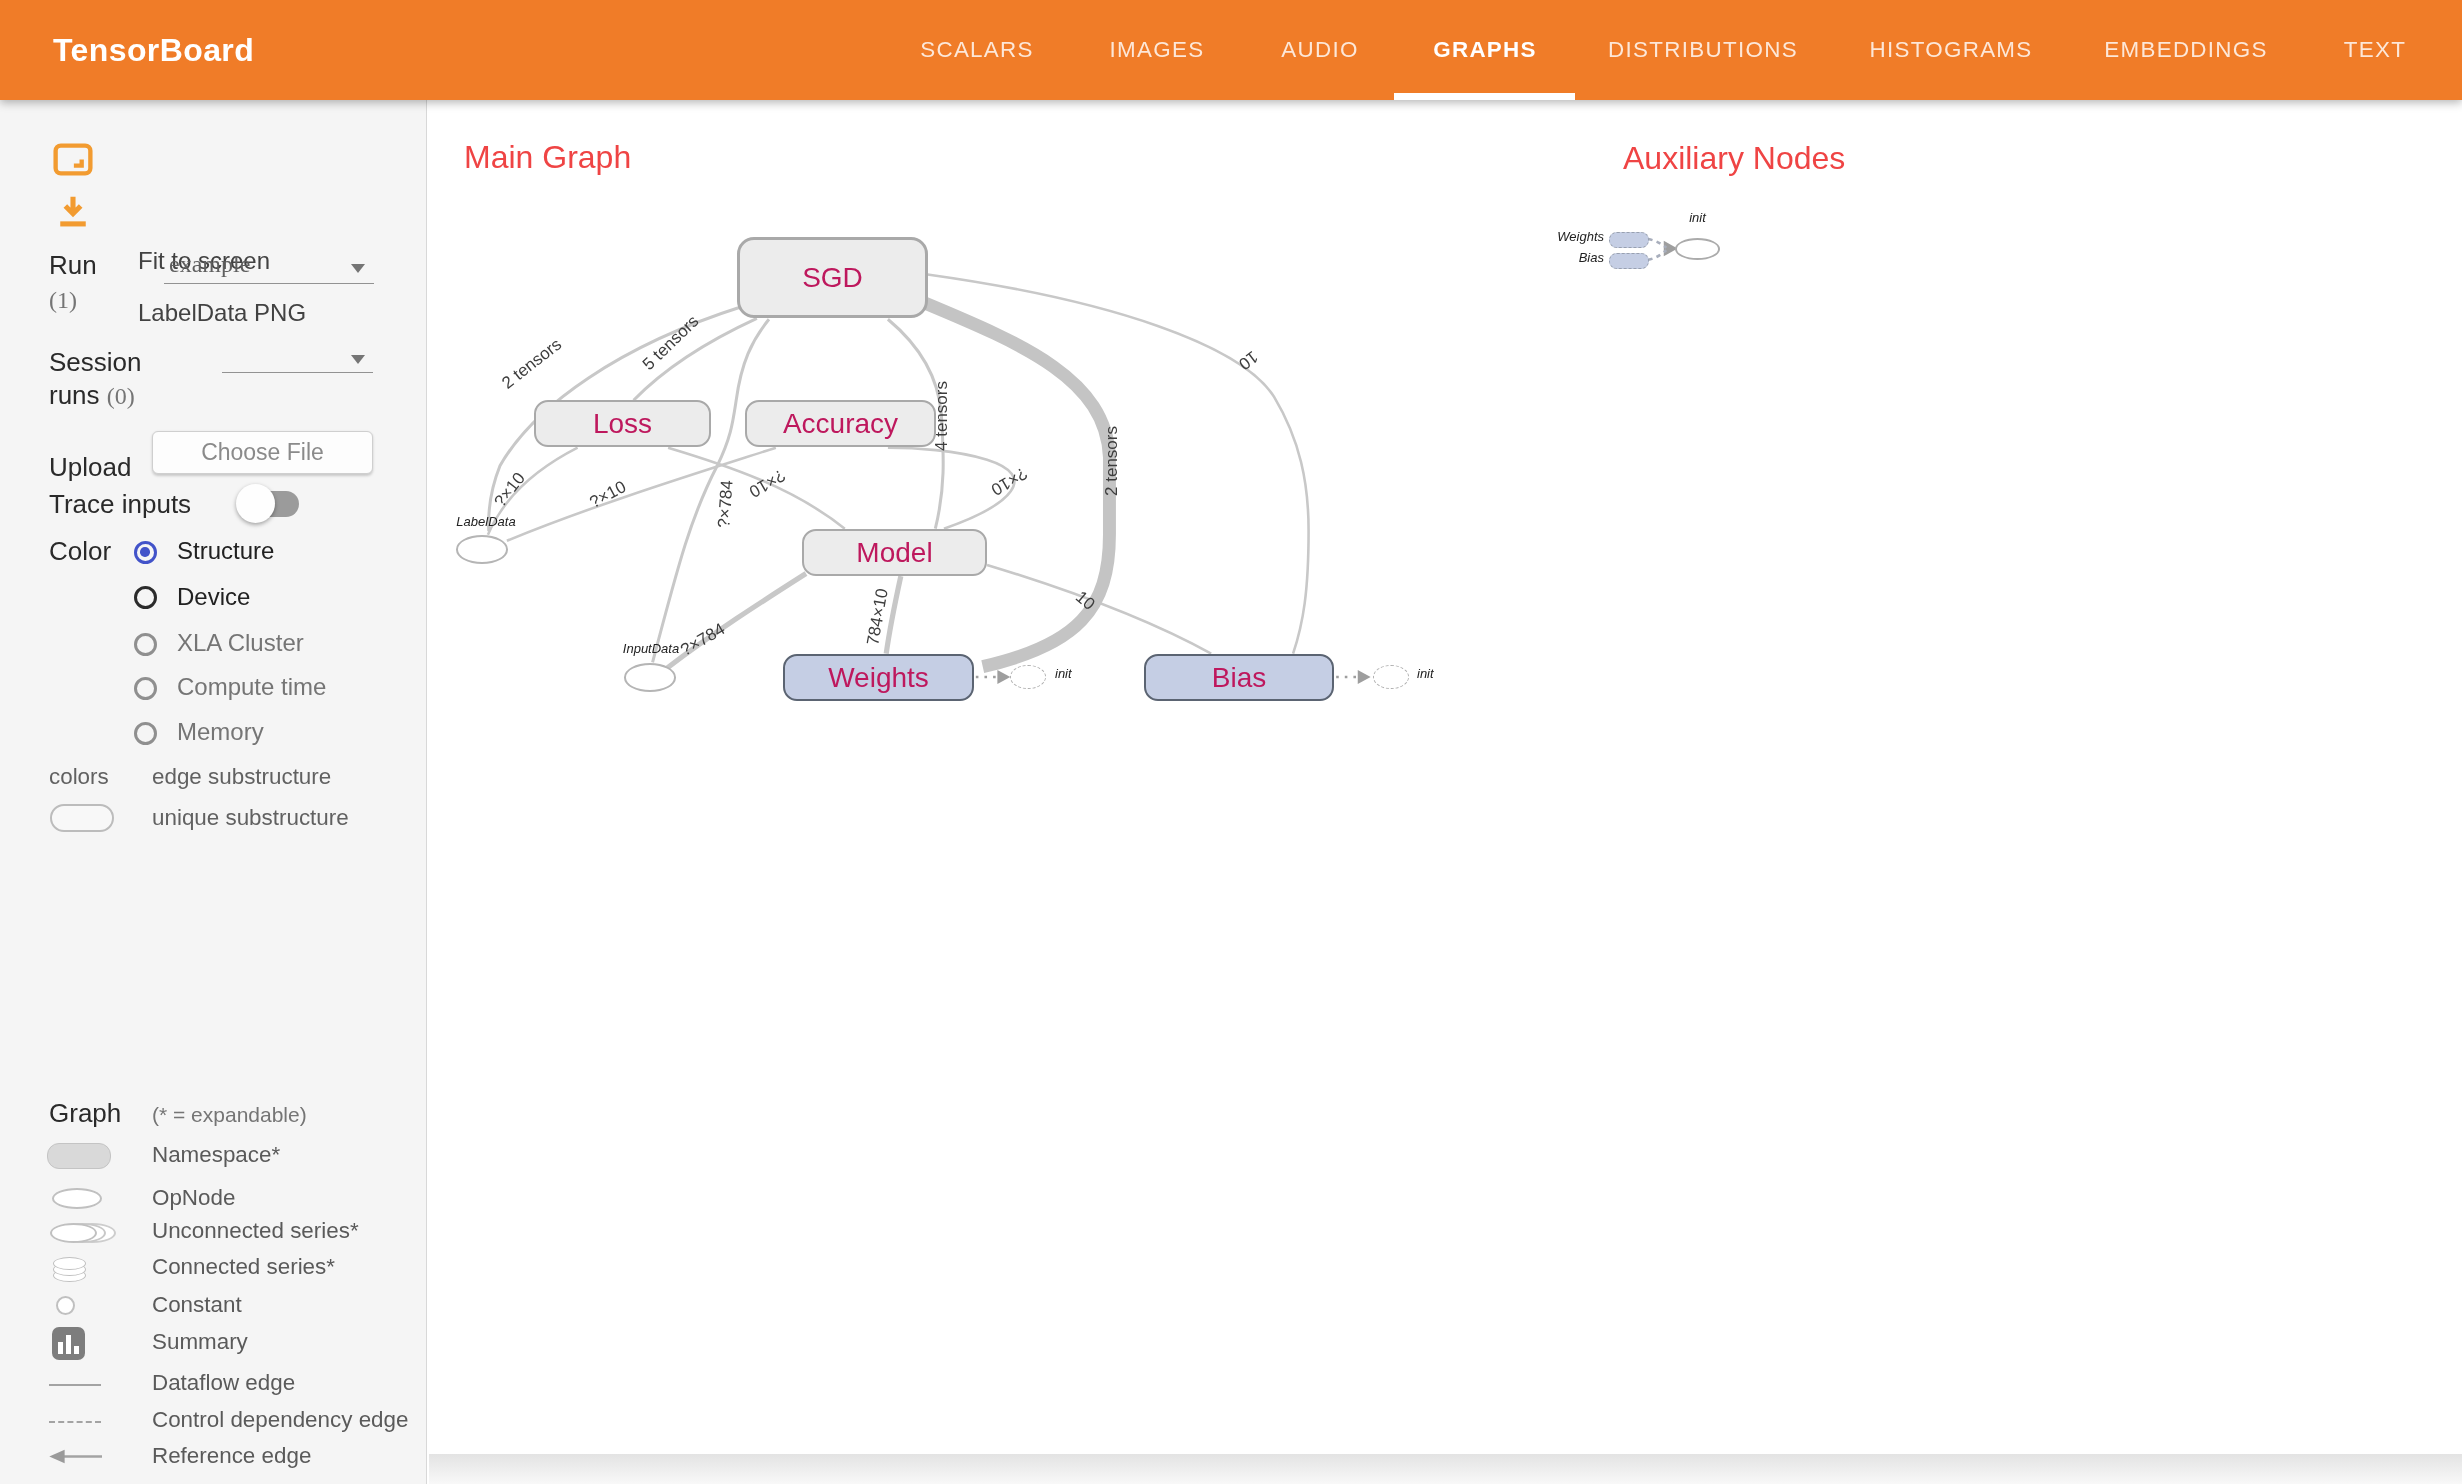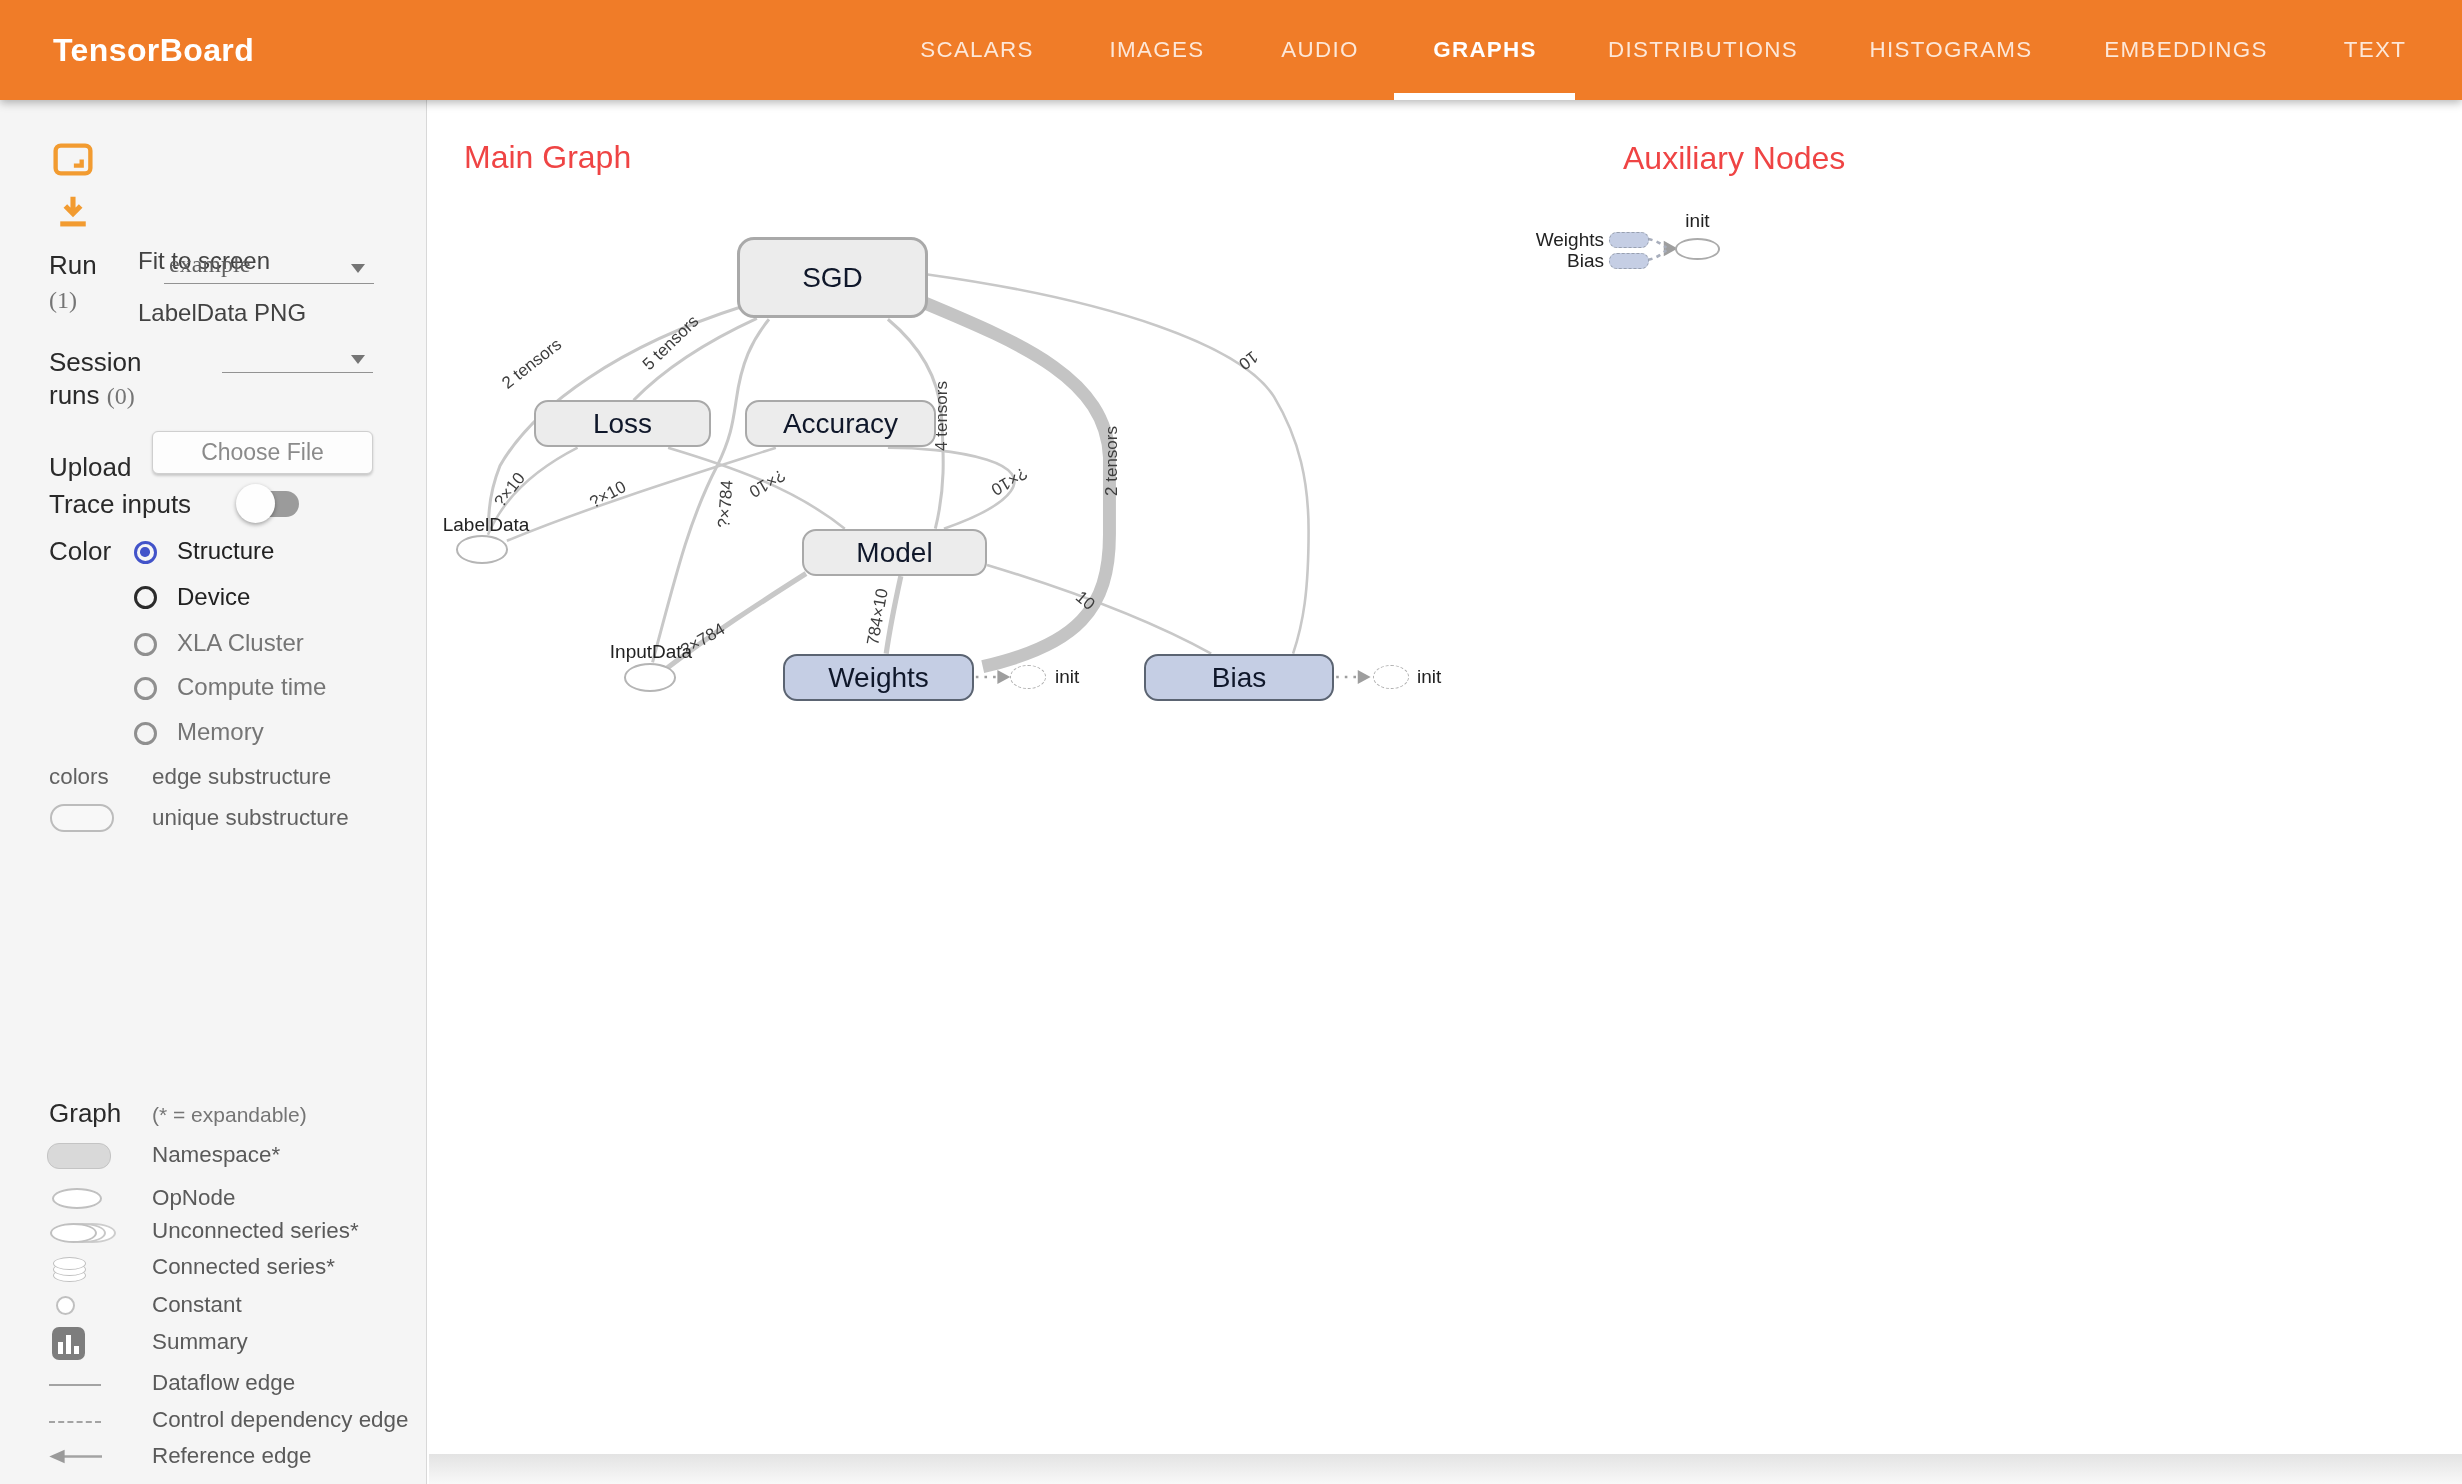--- a/index.html
+++ b/index.html
@@ -49,27 +49,27 @@
          background:#d9d9d9;border:1.7px solid #c4c4c4;box-sizing:border-box;}
   .lg-ellipse{position:absolute;border-radius:50%;background:#fff;box-sizing:border-box;border:2.6px solid #c0c0c0;}
   .lg-sum{position:absolute;left:52px;top:1227px;width:33px;height:33px;border-radius:7px;background:#7d7d7d;}
   .lg-sum span{position:absolute;bottom:6px;width:5.2px;background:#fff;}
   .lg-line{position:absolute;left:49px;width:52px;height:0;border-top:2.6px solid #a3a3a3;}
   .lg-text{position:absolute;left:152px;font-size:22.4px;color:#5a5a5a;white-space:nowrap;}
 
   
   .graph-title{position:absolute;font-size:32px;color:#ef4444;white-space:nowrap;z-index:3;}
   .node{position:absolute;display:flex;align-items:center;justify-content:center;box-sizing:border-box;
-        font-size:28px;color:#0f172a;z-index:4;cursor:pointer;}
+        font-size:28px;color:#be185d;z-index:4;cursor:pointer;}
   .ns-node{background:#ececec;border:2.6px solid #a9a9a9;border-radius:14px;}
   .var-node{background:#c5cee4;border:2.6px solid #5b6472;border-radius:14px;}
   .op-ellipse{position:absolute;border-radius:50%;background:#fff;border:2.6px solid #b5b5b5;box-sizing:border-box;z-index:4;cursor:pointer;}
   .init-ellipse{position:absolute;width:36px;height:24px;border-radius:50%;background:#fff;
                 border:1.7px dashed #b0b0b0;box-sizing:border-box;z-index:4;}
-  .small-label{position:absolute;font-size:19px;color:#222;white-space:nowrap;z-index:4;}
+  .small-label{position:absolute;font-size:13px;color:#222;white-space:nowrap;z-index:4;font-style:italic;}
   .elabel{position:absolute;font-size:17px;color:#3d3d3d;white-space:nowrap;z-index:3;}
   .aux-rect{position:absolute;width:40px;height:15.5px;border-radius:7.8px;background:#c5cee4;
             border:1.7px dashed #98a0b0;box-sizing:border-box;z-index:4;cursor:pointer;}
   .aux-ellipse{position:absolute;left:1675px;top:238px;width:45px;height:21.6px;border-radius:50%;
                background:#fff;border:2.6px solid #ababab;box-sizing:border-box;z-index:4;}
   svg.edges{position:absolute;left:0;top:0;z-index:1;}
   .bottom-scroll{position:absolute;left:429px;top:1454px;width:2034px;height:31px;
                  background:linear-gradient(to bottom,#e3e3e3,#f9f9f9);z-index:1;}
 </style>
 </head>

